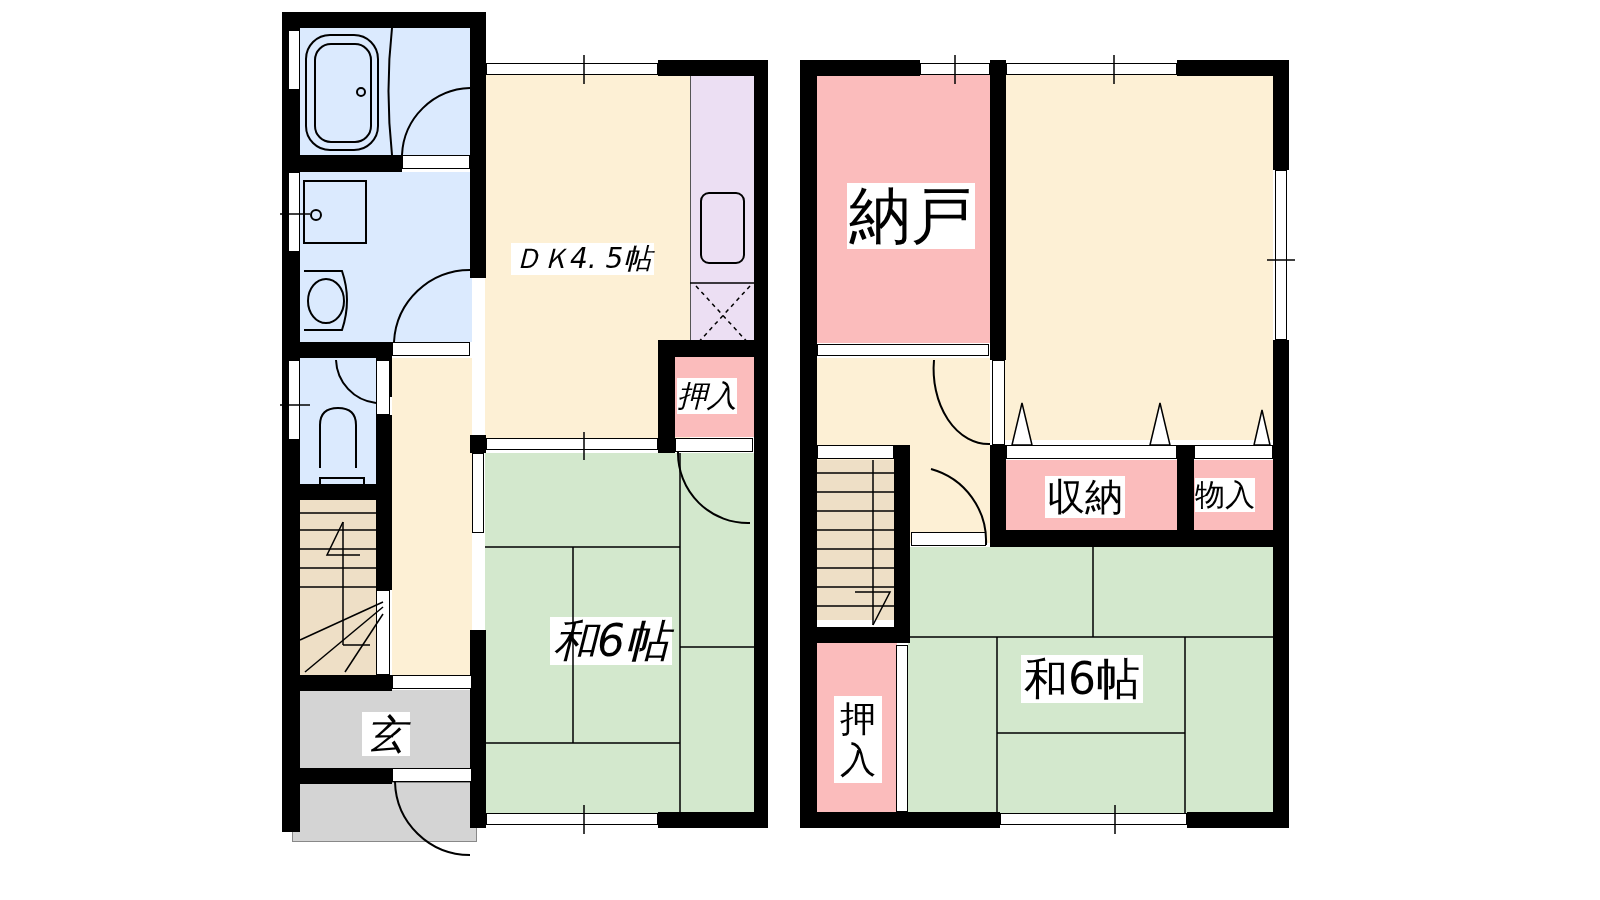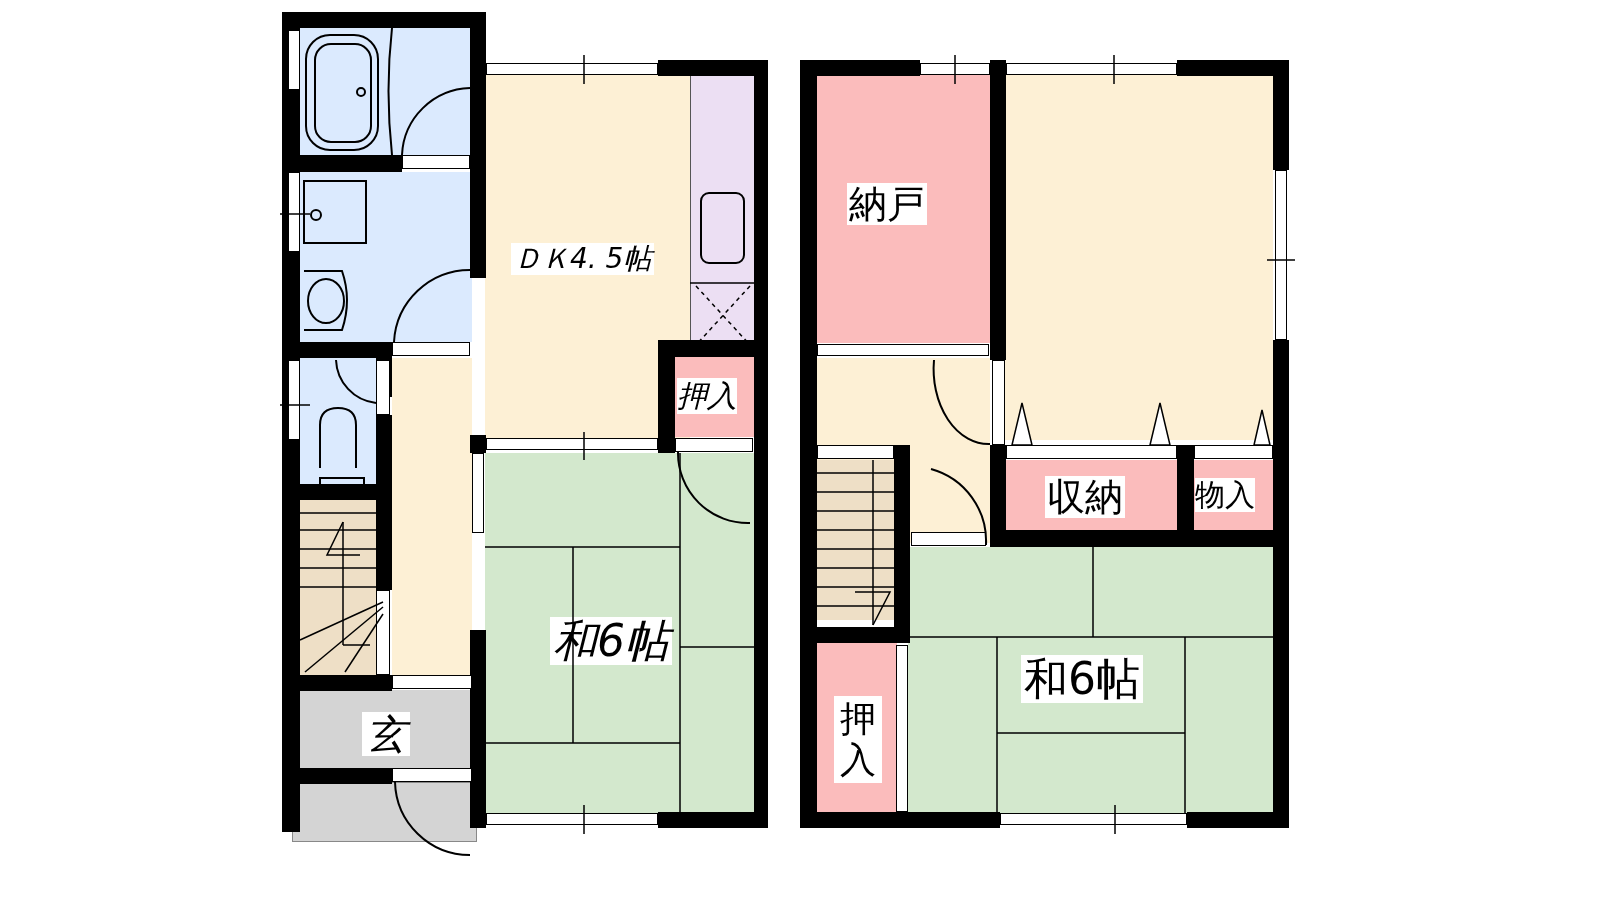--- a/index.html
+++ b/index.html
@@ -101,21 +101,21 @@
   <div class="win" style="left:1275px;top:170px;width:12px;height:170px;"></div>
   <div class="win" style="left:1000px;top:813px;width:187px;height:12px;"></div>
   <div class="win" style="left:817px;top:344px;width:172px;height:12px;"></div>
   <div class="win" style="left:992px;top:360px;width:13px;height:85px;"></div>
   <div class="win" style="left:1006px;top:445px;width:171px;height:14px;"></div>
   <div class="win" style="left:1194px;top:445px;width:79px;height:14px;"></div>
   <div class="win" style="left:817px;top:445px;width:77px;height:14px;"></div>
   <div class="win" style="left:911px;top:532px;width:75px;height:14px;"></div>
   <div class="win" style="left:896px;top:645px;width:12px;height:167px;"></div>
 
-  <div class="label" style="left:847px;top:183px;font-size:38px;padding:2px 2px;">納戸</div>
+  <div class="label" style="left:847px;top:183px;font-size:62px;padding:2px 2px;">納戸</div>
   <div class="label" style="left:1045px;top:476px;font-size:38px;padding:2px 2px;">収納</div>
   <div class="label" style="left:1195px;top:478px;font-size:30px;padding:2px 0;">物入</div>
   <div class="label" style="left:834px;top:696px;font-size:36px;width:36px;white-space:normal;word-break:break-all;line-height:1.15;text-align:center;padding:2px 6px;">押入</div>
   <div class="label" style="left:1021px;top:655px;font-size:44px;">和6帖</div>
 </div>
 
 <svg class="overlay" viewBox="0 0 1600 900" xmlns="http://www.w3.org/2000/svg">
   <g fill="none" stroke="#000" stroke-width="2">
 
     <g>

